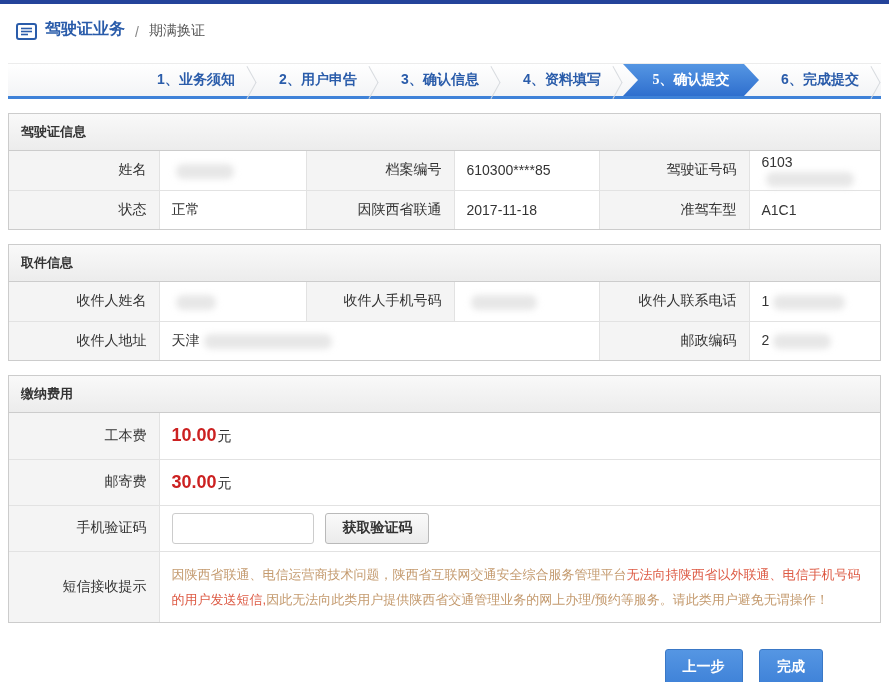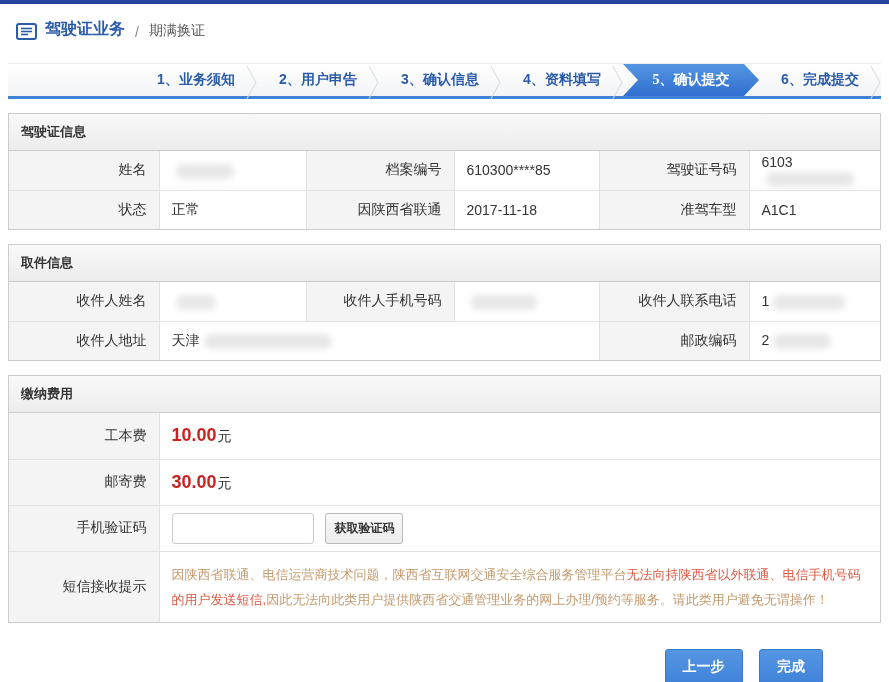--- a/index.html
+++ b/index.html
@@ -45,22 +45,22 @@
 
   .blur { display:inline-block; vertical-align:middle; height:15px; border-radius:7px;
     background:#e7e7e7; filter:blur(3px); margin-left:4px; }
 
   .fee-row td { height:46px; }
   .fee-num { color:#cc2121; font-size:18px; font-weight:bold; }
   .fee-unit { font-size:14px; color:#333; margin-left:1px; }
 
   .code-input { width:142px; height:31px; border:1px solid #ccc; border-radius:3px;
     padding:0 8px; font-size:14px; margin-right:8px; vertical-align:middle; }
-  .code-btn { height:31px; padding:0 8px; background:linear-gradient(#fafafa,#ebebeb);
-    border:1px solid #b9b9b9; border-radius:3px; font-size:12px; font-weight:bold;
+  .code-btn { height:31px; padding:0 16px; background:linear-gradient(#fafafa,#ebebeb);
+    border:1px solid #b9b9b9; border-radius:3px; font-size:14px; font-weight:bold;
     color:#333; vertical-align:middle; cursor:pointer; }
 
   .notice-row td { height:68px; padding:10px 12px; }
   .notice { font-size:13px; line-height:1.95; }
   .n-tan { color:#c49a6e; }
   .n-red { color:#dd5a44; }
 
   
   .actions { margin-top:26px; text-align:right; padding-right:66px; }
   .btn-blue { display:inline-block; padding:8px 17px; margin-left:12px;

